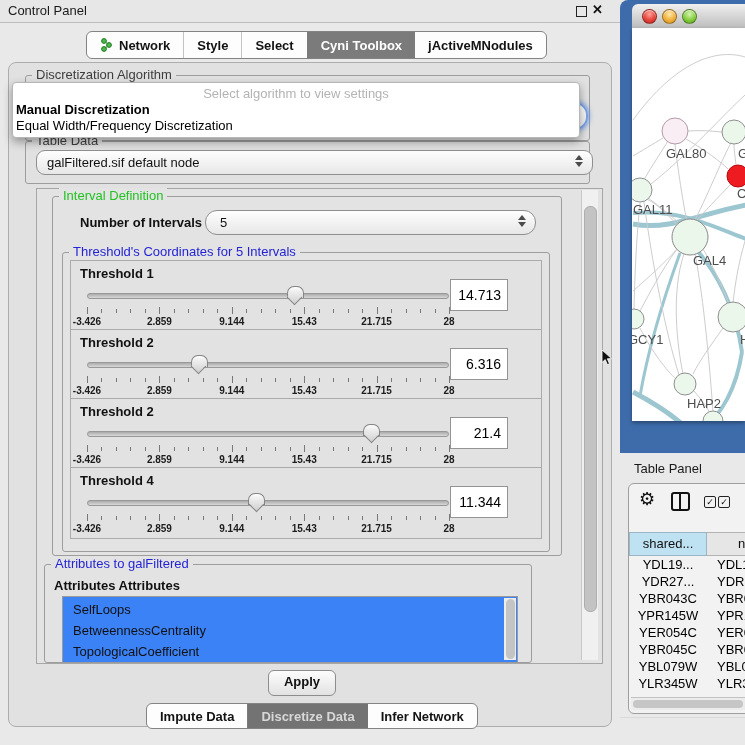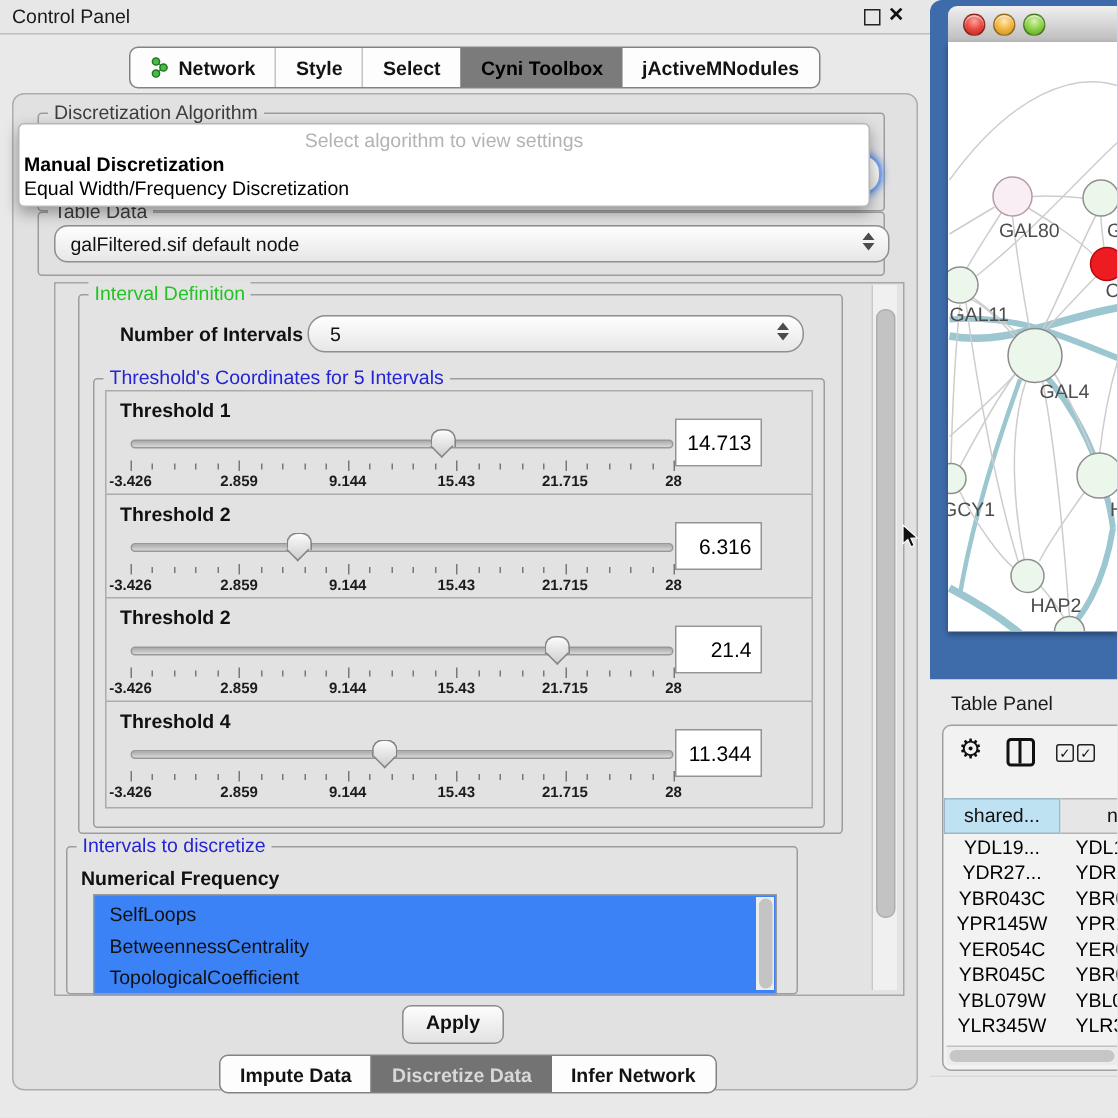--- a/index.html
+++ b/index.html
@@ -10,21 +10,21 @@
   
   #cp-titlebar{left:0;top:0;width:620px;height:22px;background:#e7e7e7;border-bottom:1px solid #bdbdbd}
   #cp-title{left:8px;top:3px;font-size:13px;color:#1a1a1a}
   #float-btn{left:576px;top:6px;width:9px;height:9px;border:1.5px solid #222;background:transparent}
   #close-btn{left:592px;top:2px;font-size:13px;font-weight:bold;color:#111}
 
   
   #top-tabs{left:86px;top:31px;height:26px;display:flex;background:#fdfdfd;border:1px solid #838383;border-radius:6px;overflow:hidden}
   .ttab{display:flex;align-items:center;padding:0 13px;font-size:13px;font-weight:bold;color:#131313;border-left:1px solid #c3c3c3;white-space:nowrap}
   .ttab:first-child{border-left:none}
-  .ttab.selected{background:#7b7b7b;color:#000000;border-left-color:#7b7b7b}
+  .ttab.selected{background:#7b7b7b;color:#ffffff;border-left-color:#7b7b7b}
   .ttab.selected + .ttab{border-left:none}
   #net-tab-icon{margin-right:6px}
 
   
   #cp-panel{left:8px;top:62px;width:602px;height:663px;background:#e1e1e1;border:1px solid #adadad;border-radius:8px}
 
   .group{position:absolute;border:1px solid #9d9d9d;border-radius:3px}
   .legend{position:absolute;top:-9px;left:6px;padding:0 4px;font-size:13px;white-space:nowrap}
   .legend.on-panel{background:#e1e1e1;color:#3d3d3d}
   .legend.green{background:#e3e3e3;color:#22c322}
@@ -376,23 +376,23 @@
           <span>9.144</span>
           <span>15.43</span>
           <span>21.715</span>
           <span>28</span>
       </div>
     </div>
     <div class="value-box">11.344</div>
   </div>
 
   <div class="abs group" id="attr-group">
-    <span class="legend blue">Intervals to discretize</span>
-  </div>
-  <span class="abs" id="attr-heading">Numerical Frequency</span>
+    <span class="legend blue">Attributes to galFiltered</span>
+  </div>
+  <span class="abs" id="attr-heading">Attributes Attributes</span>
   <div class="abs" id="attr-list">
     <div class="attr-item" style="padding-top:2px">SelfLoops</div>
     <div class="attr-item">BetweennessCentrality</div>
     <div class="attr-item">TopologicalCoefficient</div>
     <div id="attr-scroll">
         <div class="vthumb2"></div>
       </div>
   </div>
 
   <div class="abs" id="vscroll">

